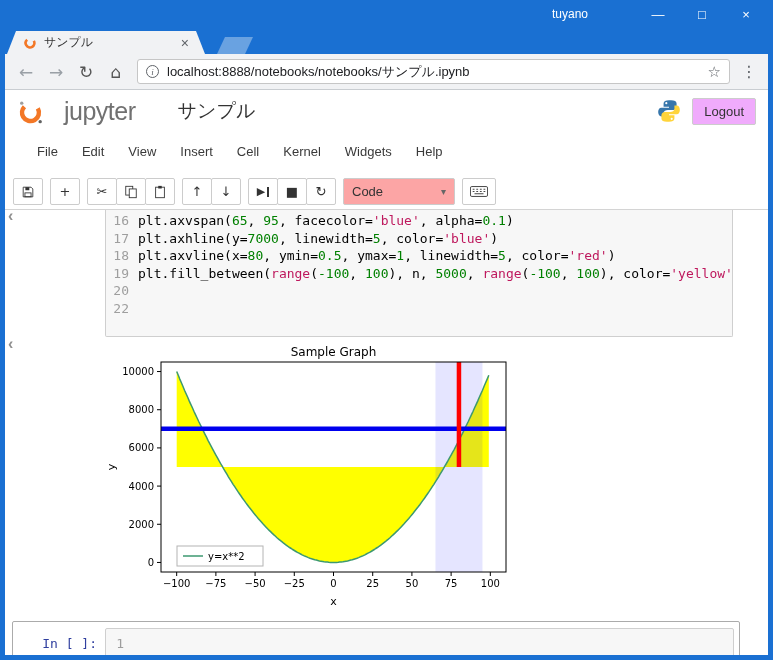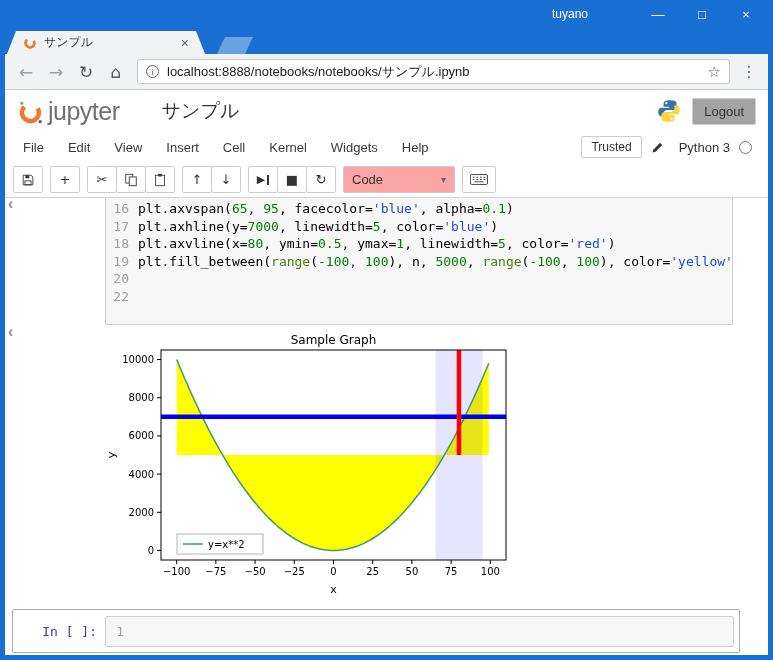--- a/index.html
+++ b/index.html
@@ -33,28 +33,28 @@
                 font-size:9px; font-style:italic; font-family:"Liberation Serif",serif;
                 display:inline-flex; align-items:center; justify-content:center; flex:none; }
   .url-text { font-size:13px; color:#202124; flex:1; white-space:nowrap; overflow:hidden; }
   .star-icon { font-size:15px; color:#5f6368; font-family:"DejaVu Sans",sans-serif; }
   .kebab-icon { font-size:16px; color:#5f6368; width:22px; text-align:center; font-family:"DejaVu Sans",sans-serif; }
 
   
   .page { flex:1; display:flex; flex-direction:column; background:#fff; }
 
   .jheader { height:42px; display:flex; align-items:center; padding:0 12px; }
-  .brand { display:flex; align-items:center; gap:4px; }
+  .brand { display:flex; align-items:center; gap:20px; }
   .brand-text { font-size:25px; color:#717171; letter-spacing:-0.5px; }
   .nb-title { font-size:19px; color:#333; margin-left:42px; }
   .header-right { margin-left:auto; display:flex; align-items:center; gap:10px; }
-  .logout-btn { background:#a3a3a3; border:1px solid #ccc; border-radius:2px; padding:5px 11px; font-size:13px; color:#333;
+  .logout-btn { background:#f0abfc; border:1px solid #ccc; border-radius:2px; padding:5px 11px; font-size:13px; color:#333;
                 font-family:"Liberation Sans",sans-serif; }
 
-  .menubar { height:30px; display:flex; align-items:center; padding:0 6px; }
+  .menubar { height:30px; display:flex; align-items:flex-start; padding:0 20px;margin-top:12px; }
   .menu-items { display:flex; }
   .menu-item { padding:0 12px; font-size:13px; color:#3a3a3a; }
   .menubar-right { margin-left:auto; display:flex; align-items:center; gap:9px; padding-right:10px; }
   .trusted-btn { border:1px solid #ccc; border-radius:2px; background:#fff; padding:3px 9px; font-size:12px; color:#333; }
   .kernel-name { font-size:13px; color:#333; margin-left:6px; }
   .kernel-circle { width:13px; height:13px; border:1px solid #757575; border-radius:50%; }
 
   .jtoolbar { height:36px; display:flex; align-items:center; padding:0 8px; gap:7px; border-bottom:1px solid #d4d4d4; }
   .tgroup { display:flex; }
   .tbtn { width:30px; height:27px; background:#fff; border:1px solid #ccc; border-radius:2px; margin-left:-1px;
@@ -68,21 +68,21 @@
 
   
   .content { flex:1; position:relative; overflow:hidden; background:#fff; }
   .chev { position:absolute; left:3px; color:#8f8f8f; font-size:16px; font-weight:bold; }
   .c1 { top:-3px; } .c2 { top:125px; }
 
   .code-box { position:absolute; left:100px; top:0; width:628px; height:127px; background:#f7f7f7;
               border:1px solid #cfcfcf; border-top:none; border-radius:0 0 2px 2px; padding-top:2px; overflow:hidden; }
   .cm-line { height:17.5px; line-height:17.5px; font-family:"DejaVu Sans Mono","Liberation Mono",monospace; font-size:13px; white-space:pre; }
   .gutter { display:inline-block; width:32px; text-align:right; padding-right:9px; color:#9e9e9e; }
-  .tk-p { color:#000; } .tk-n { color:#008000; } .tk-s { color:#1d4ed8;text-align:right; } .tk-b { color:#4d7c0f; }
+  .tk-p { color:#000; } .tk-n { color:#008000; } .tk-s { color:#be185d;text-align:right; } .tk-b { color:#be185d; }
 
   .plot-wrap { position:absolute; left:98px; top:135px; width:416px; height:268px; background:#fff; }
   .plot-wrap svg text { fill:#000; }
 
   .sel-cell { position:absolute; left:7px; top:411px; width:728px; height:44px; border:1px solid #ababab; border-radius:2px;
               background:#fff; display:flex; align-items:center; padding:6px 5px 6px 0; }
   .prompt { width:92px; text-align:right; padding-right:8px; font-family:"DejaVu Sans Mono","Liberation Mono",monospace;
             font-size:13px; color:#303f9f; flex:none; }
   .empty-input { flex:1; height:31px; background:#f7f7f7; border:1px solid #cfcfcf; border-radius:2px;
                  display:flex; align-items:center; }
@@ -160,30 +160,20 @@
         <div class="menu-items">
             <div class="menu-item">File</div>
             <div class="menu-item">Edit</div>
             <div class="menu-item">View</div>
             <div class="menu-item">Insert</div>
             <div class="menu-item">Cell</div>
             <div class="menu-item">Kernel</div>
             <div class="menu-item">Widgets</div>
             <div class="menu-item">Help</div>
           </div>
-        <div class="menubar-right">
-          <span class="trusted-btn">Trusted</span>
-          <span style="display:inline-flex;">
-            <svg width="13" height="13" viewBox="0 0 14 14">
-                <path fill="#333" d="M1.5 12.5l1-3.2 7.3-7.3 2.2 2.2-7.3 7.3z"></path>
-              </svg>
-          </span>
-          <span class="kernel-name">Python 3</span>
-          <span class="kernel-circle"></span>
-        </div>
       </div>
 
       <div class="jtoolbar">
         <div class="tgroup">
           <button class="tbtn">
             <svg width="14" height="14" viewBox="0 0 16 16">
                 <path d="M2.5 2.5h9l2 2v9h-11z" fill="none" stroke="#333"></path>
                 <rect x="5" y="2.5" width="4.5" height="3.5" fill="#333"></rect>
                 <rect x="4.5" y="9" width="7" height="4.5" fill="none" stroke="#333"></rect>
               </svg>

